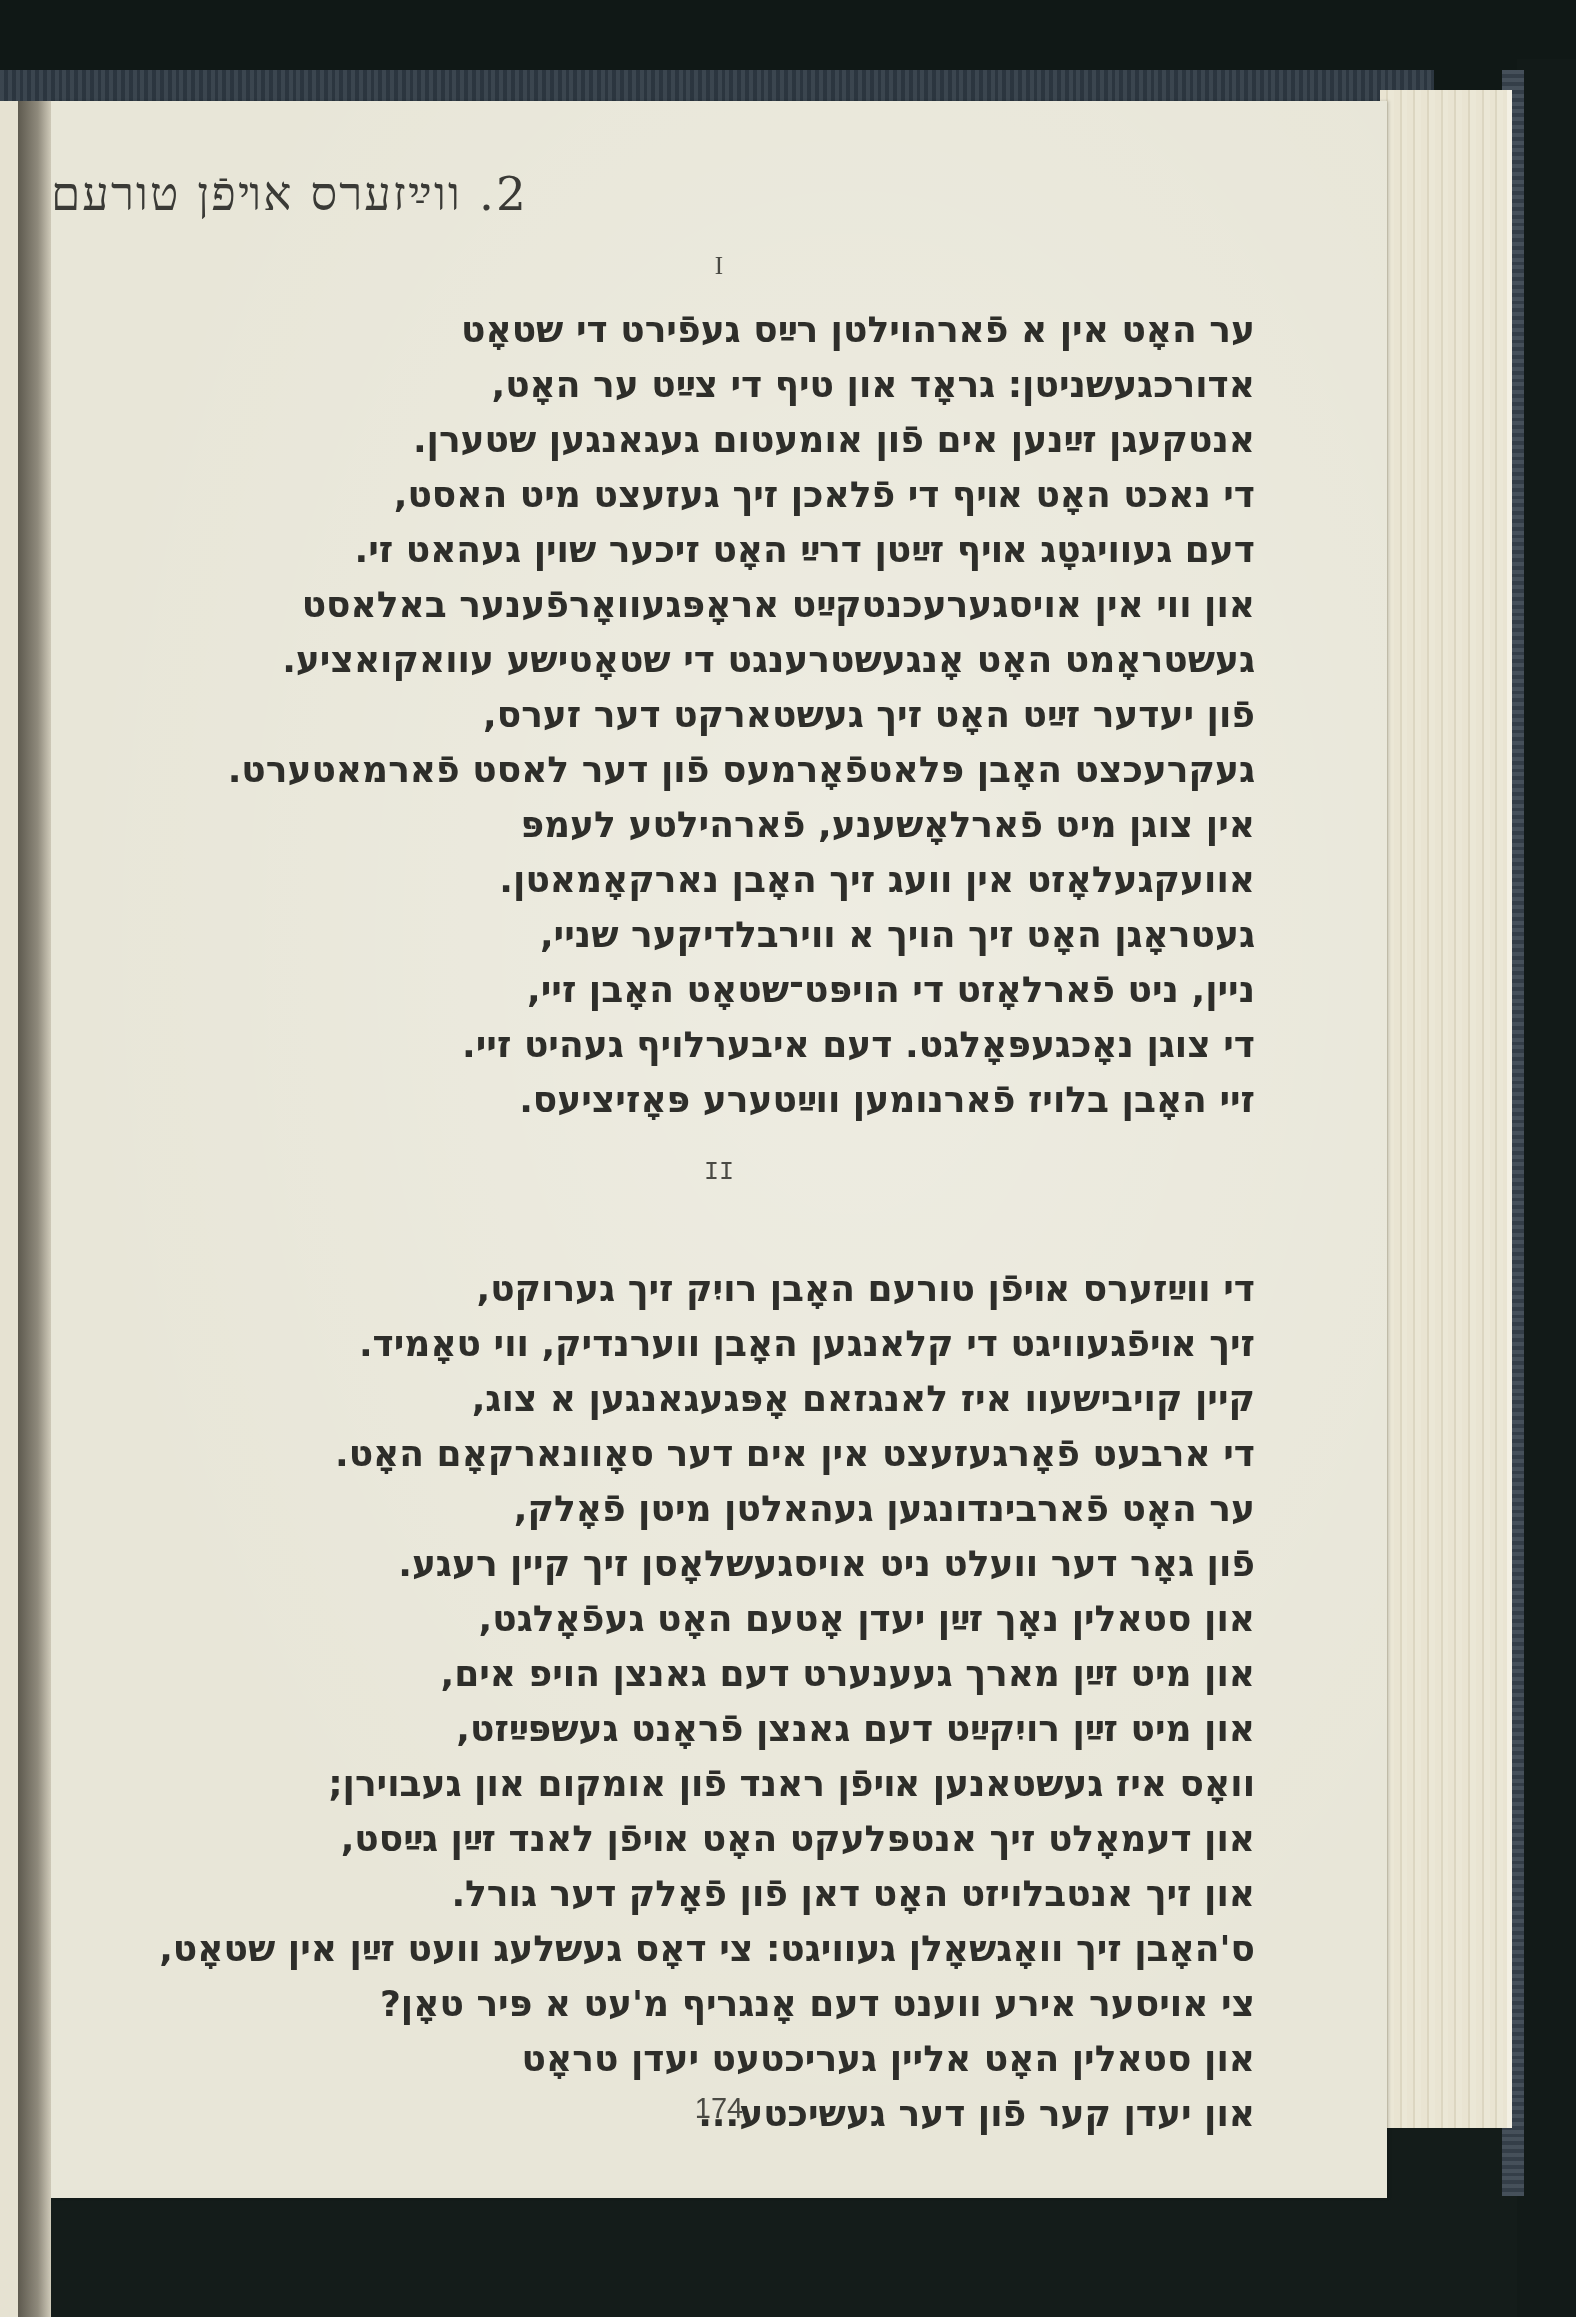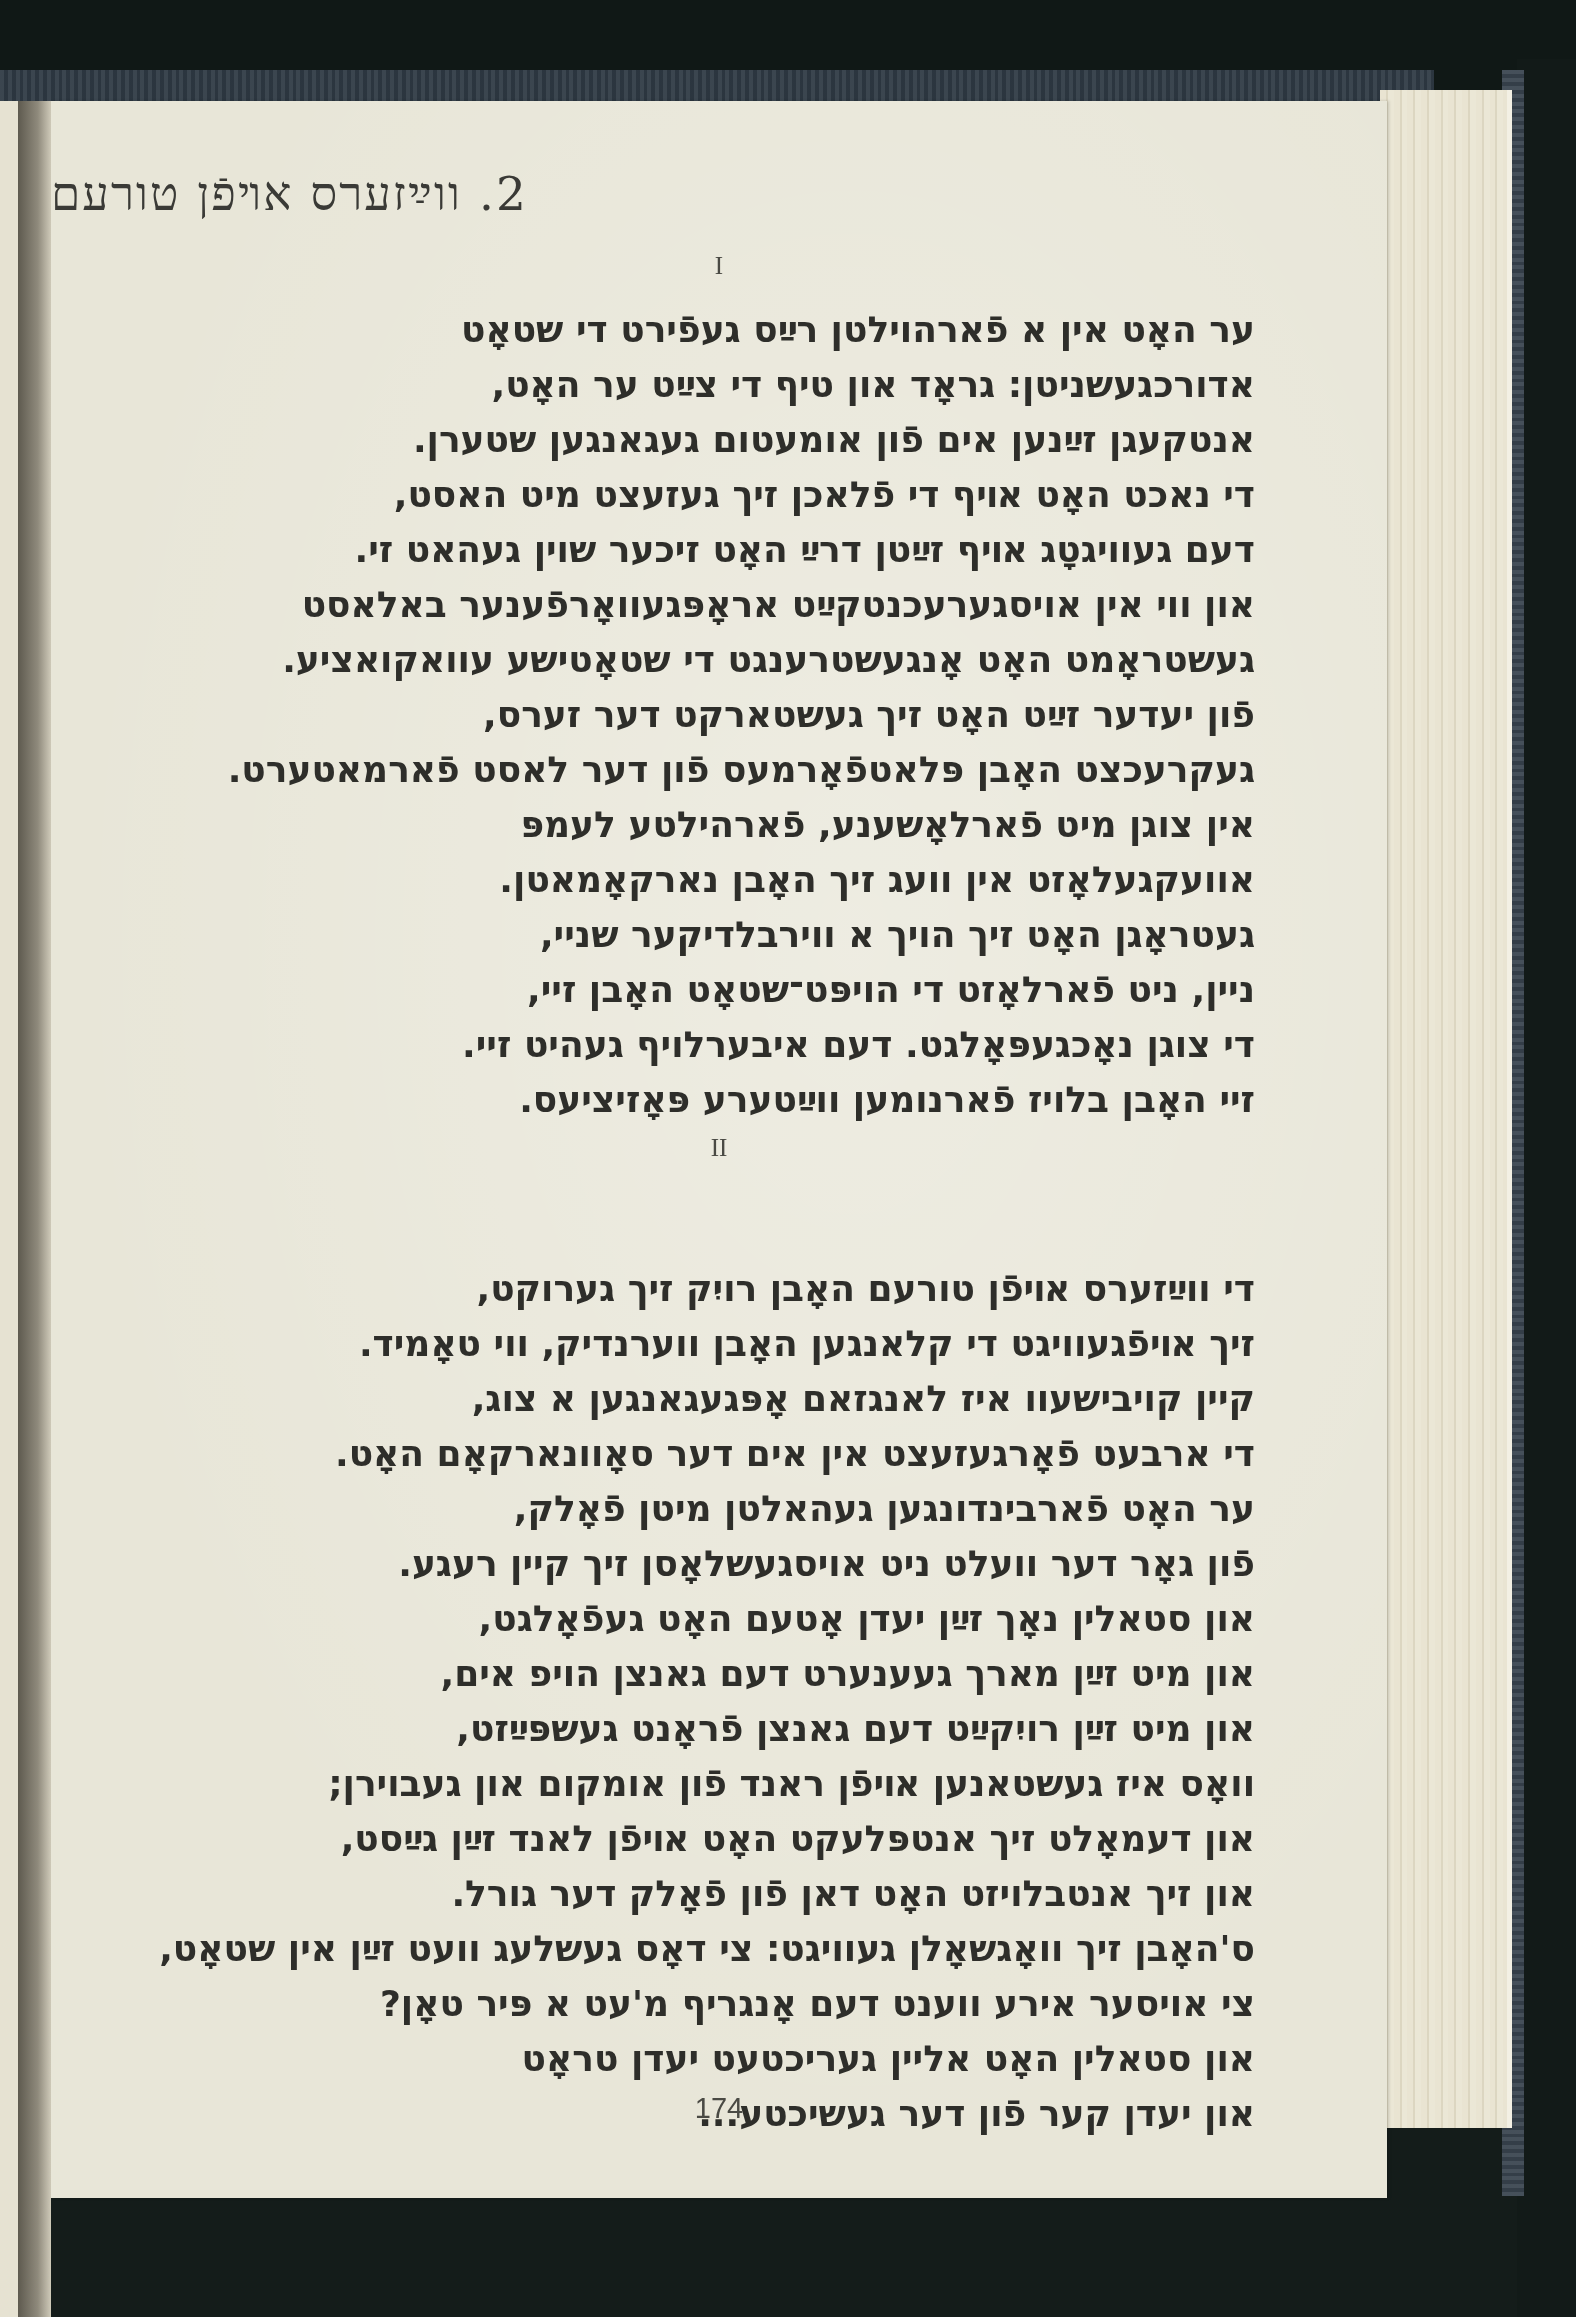--- a/index.html
+++ b/index.html
@@ -101,21 +101,21 @@
   <div class="line">פֿון יעדער זײַט האָט זיך געשטארקט דער זערס,</div>
   <div class="line">געקרעכצט האָבן פּלאטפֿאָרמעס פֿון דער לאסט פֿארמאטערט.</div>
   <div class="line">אין צוגן מיט פֿארלאָשענע, פֿארהילטע לעמפּ</div>
   <div class="line">אוועקגעלאָזט אין וועג זיך האָבן נארקאָמאטן.</div>
   <div class="line">געטראָגן האָט זיך הויך א ווירבלדיקער שניי,</div>
   <div class="line">ניין, ניט פֿארלאָזט די הויפּט־שטאָט האָבן זיי,</div>
   <div class="line">די צוגן נאָכגעפּאָלגט. דעם איבערלויף געהיט זיי.</div>
   <div class="line">זיי האָבן בלויז פֿארנומען ווײַטערע פּאָזיציעס.</div>
 </div>
 
-<div class="section-num" style="top:1134px;">II</div>
+<div class="section-num" style="top:1158px;font-family:Liberation Mono, monospace;">II</div>
 
 <div class="poem" style="top:1261px;">
   <div class="line">די ווײַזערס אױפֿן טורעם האָבן רויִק זיך גערוקט,</div>
   <div class="line">זיך אױפֿגעוויגט די קלאנגען האָבן ווערנדיק, ווי טאָמיד.</div>
   <div class="line">קיין קויבישעוו איז לאנגזאם אָפּגעגאנגען א צוג,</div>
   <div class="line">די ארבעט פֿאָרגעזעצט אין אים דער סאָוונארקאָם האָט.</div>
   <div class="line">ער האָט פֿארבינדונגען געהאלטן מיטן פֿאָלק,</div>
   <div class="line">פֿון גאָר דער וועלט ניט אויסגעשלאָסן זיך קיין רעגע.</div>
   <div class="line">און סטאלין נאָך זײַן יעדן אָטעם האָט געפֿאָלגט,</div>
   <div class="line">און מיט זײַן מארך געענערט דעם גאנצן הויפ אים,</div>

